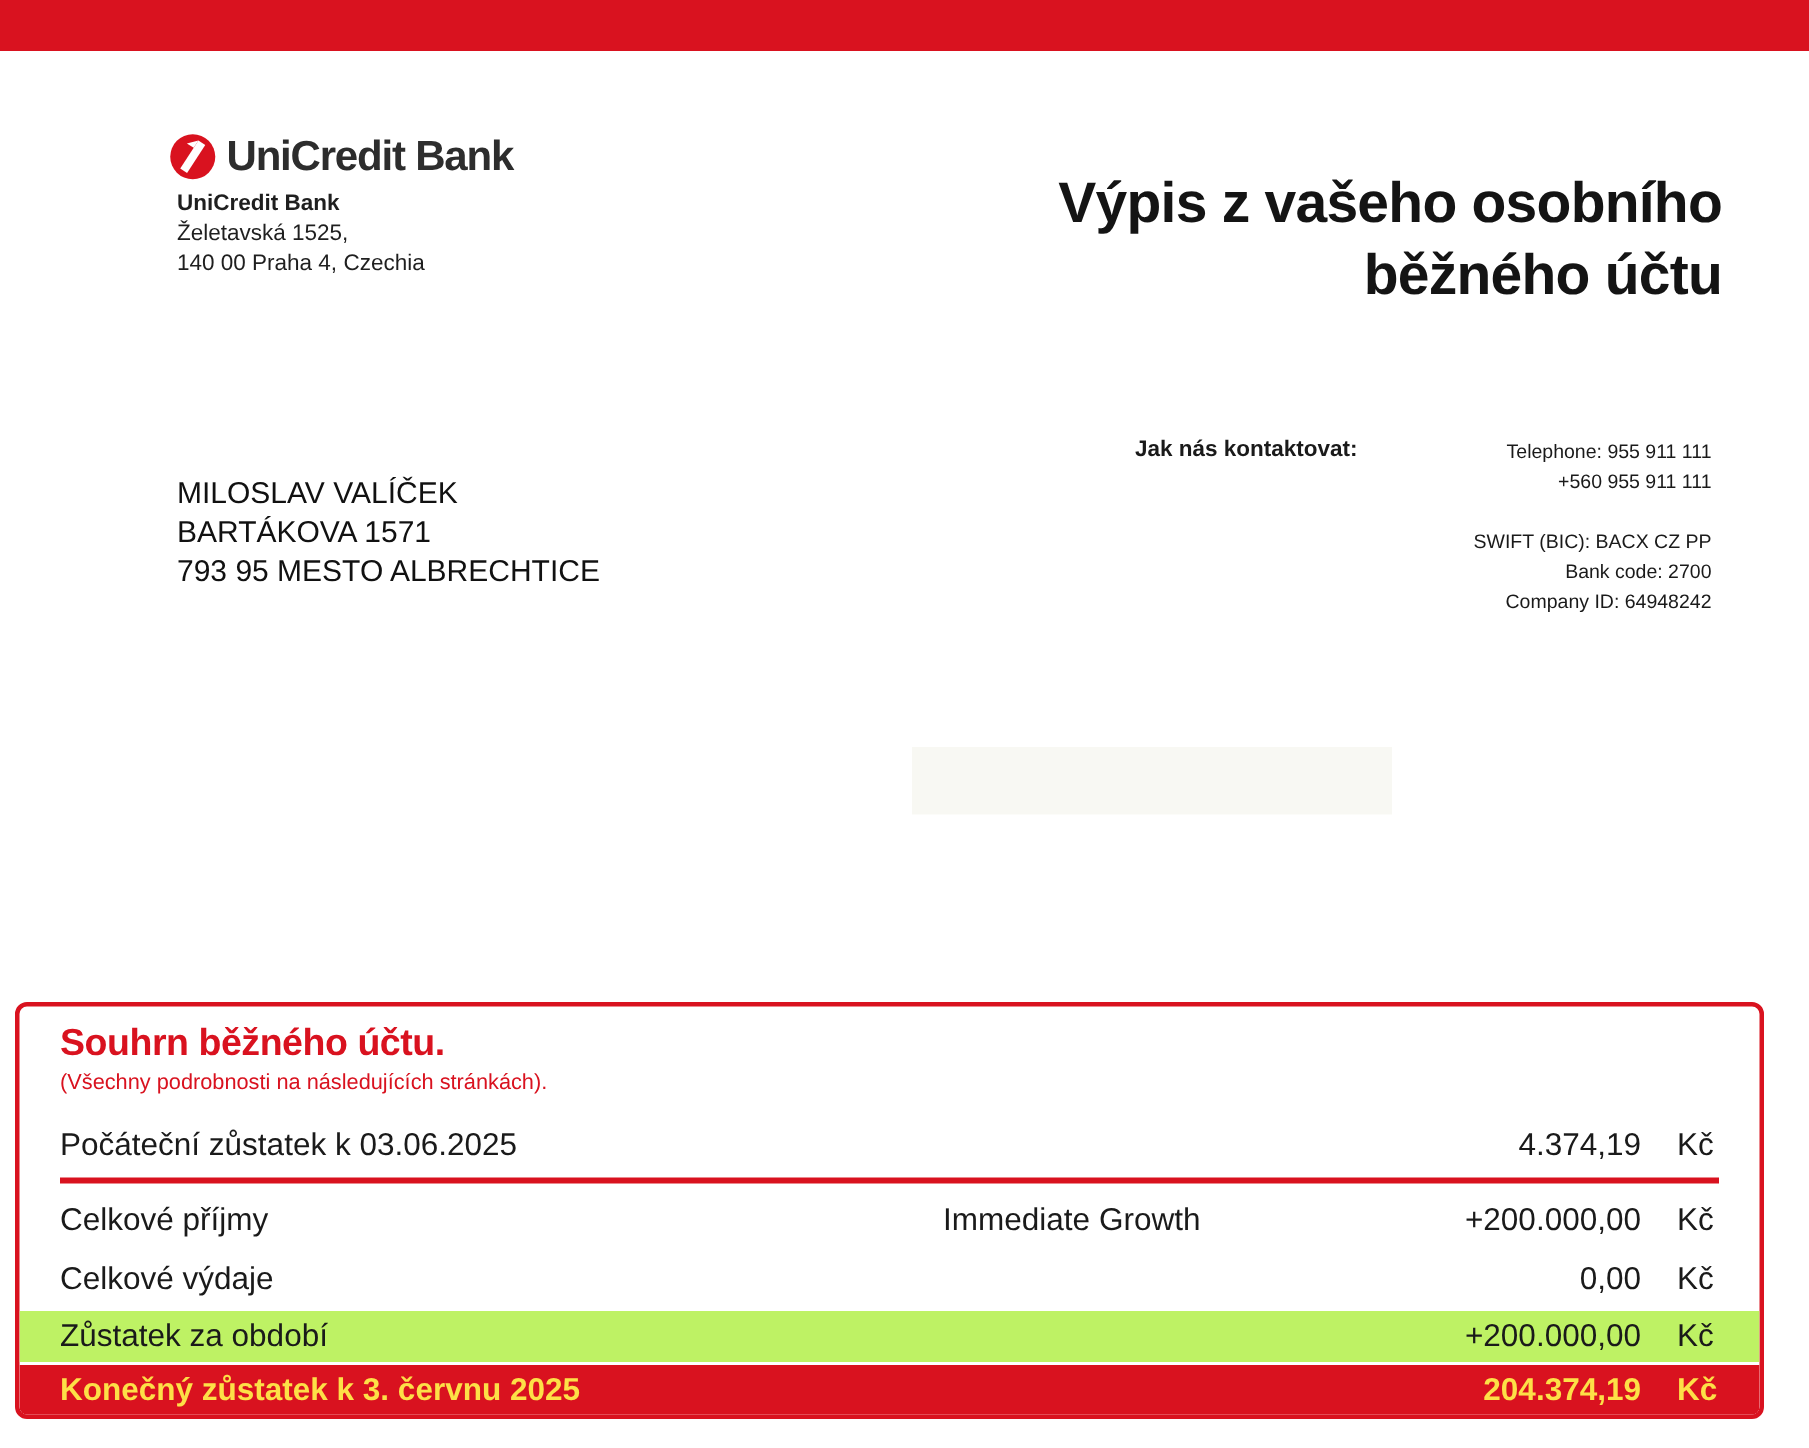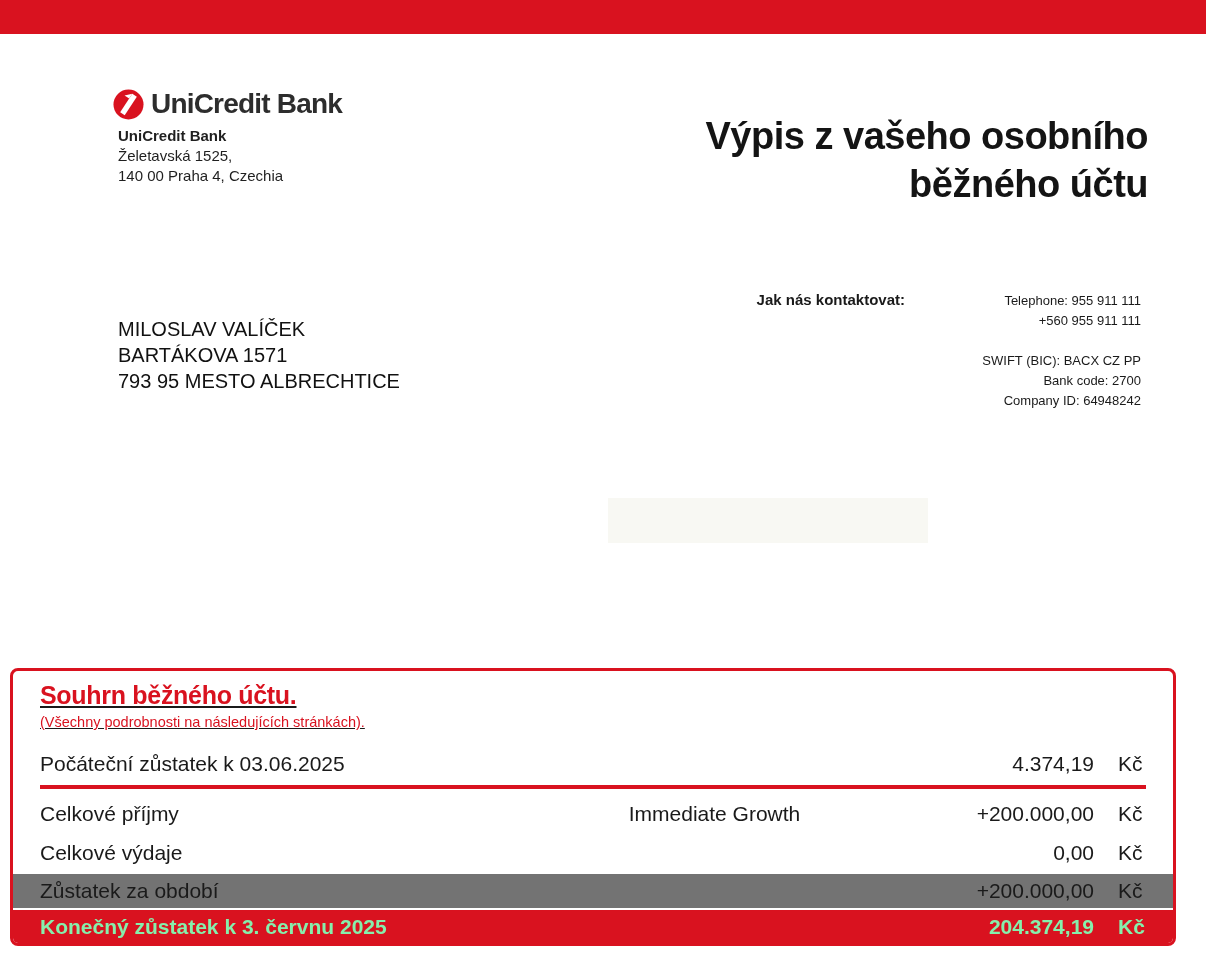--- a/index.html
+++ b/index.html
@@ -43,41 +43,41 @@
   
   .artifact { left: 608px; top: 498px; width: 320px; height: 45px; background: rgba(234, 234, 220, 0.35); }
 
   
   .summary-box {
     left: 10px; top: 668px; width: 1166px; height: 278px;
     border: 3px solid #D9121F; border-radius: 8px;
     background: #fff;
     overflow: hidden;
   }
-  .summary-header { margin: 10px 27px 16px 27px; text-decoration: underline; }
+  .summary-header { margin: 10px 27px 16px 27px; }
   .summary-title { color: #D9121F; font-size: 25px; font-weight: 700; line-height: 28px; letter-spacing: -0.3px; }
   .summary-subtitle { color: #D9121F; font-size: 14.5px; line-height: 18px; margin-top: 4px; }
 
   .srow { display: flex; align-items: center; font-size: 21px; }
   .srow .label { flex: 0 0 503px; }
   .srow .middle { flex: 1; text-align: center; }
   .srow .value { flex: 0 0 260px; display: flex; align-items: baseline; }
   .srow .num { flex: 1; text-align: right; }
   .srow .kc { flex: 0 0 28px; text-align: left; margin-left: 24px; }
 
   .row-opening { margin: 21px 27px 0 27px; padding-bottom: 9px; border-bottom: 4px solid #D9121F; }
   .row-income  { margin: 12px 27px 0 27px; line-height: 26px; }
   .row-expense { margin: 13px 27px 0 27px; line-height: 26px; }
   .row-period  {
     margin-top: 8px; padding: 0 27px; height: 34px;
-    background: #737373;
+    background: #bef264;
   }
   .row-final   {
     margin-top: 2px; padding: 0 27px; height: 34px;
-    background: #D9121F; color: #86efac; font-weight: 700;
+    background: #D9121F; color: #fde047; font-weight: 700;
     border-radius: 0 0 5px 5px;
   }
 </style>
 </head>
 <body>
 
 <div class="abs top-bar"></div>
 
 <div class="abs logo-row">
   <svg class="logo-mark" viewBox="0 0 32 32">

